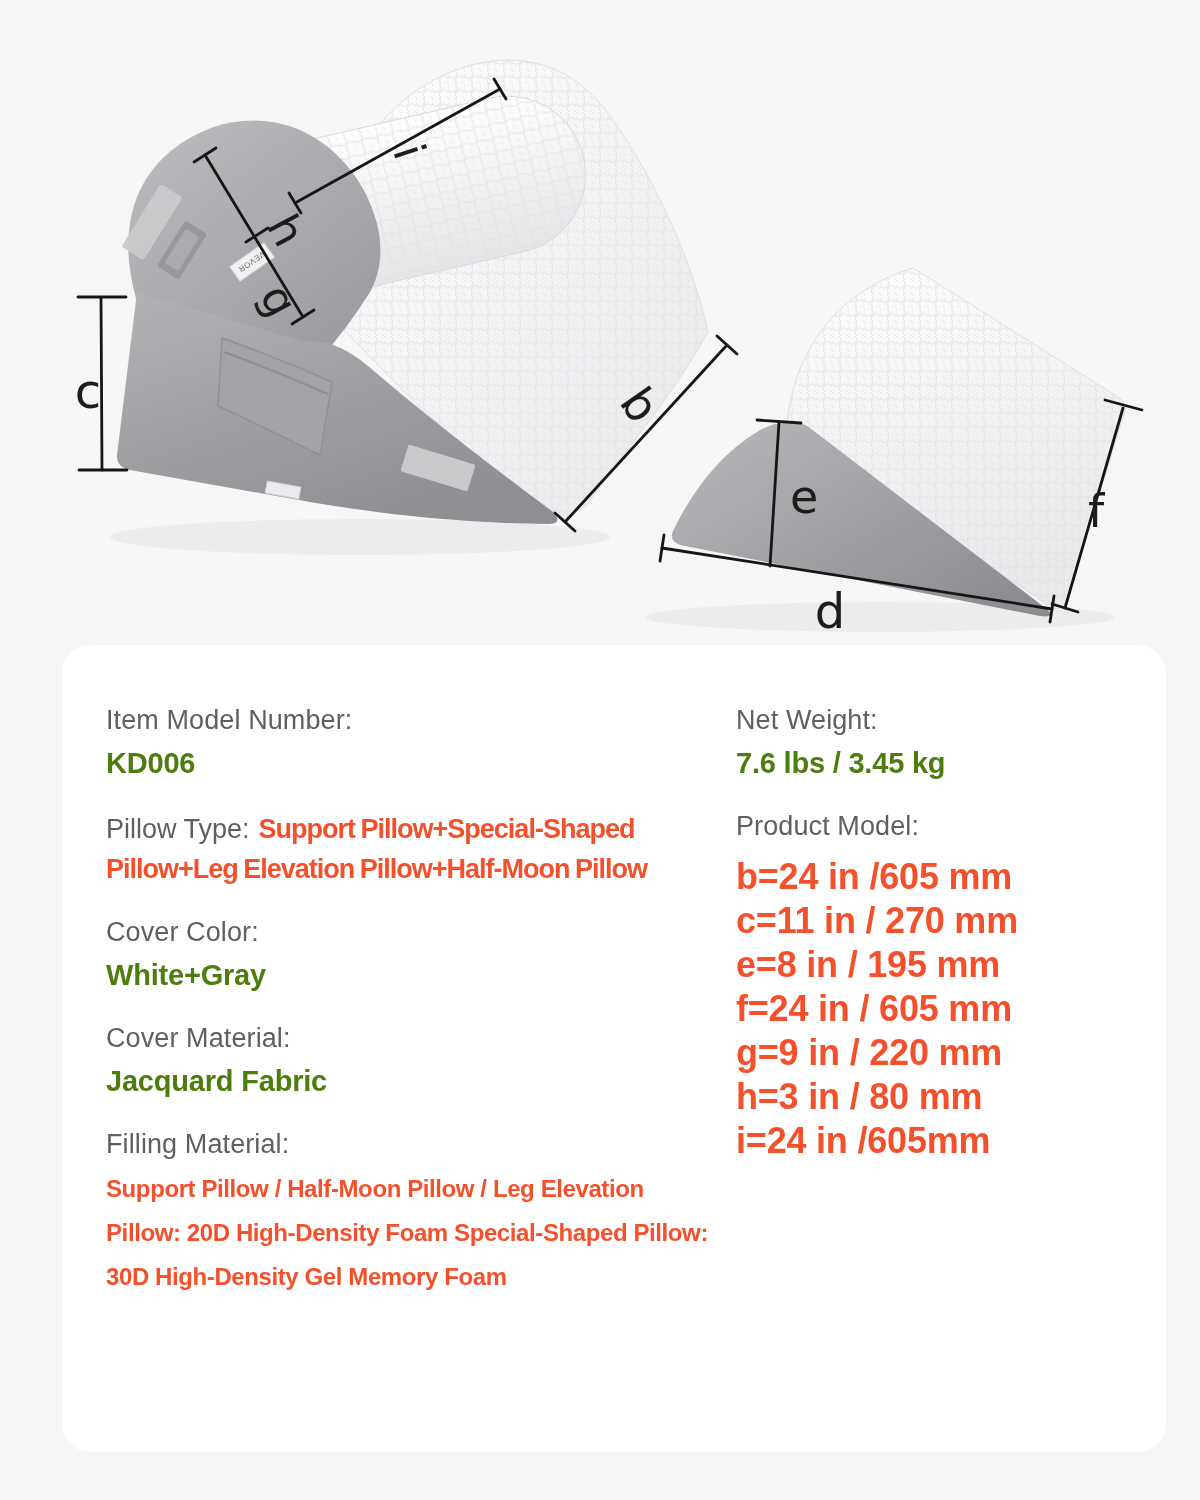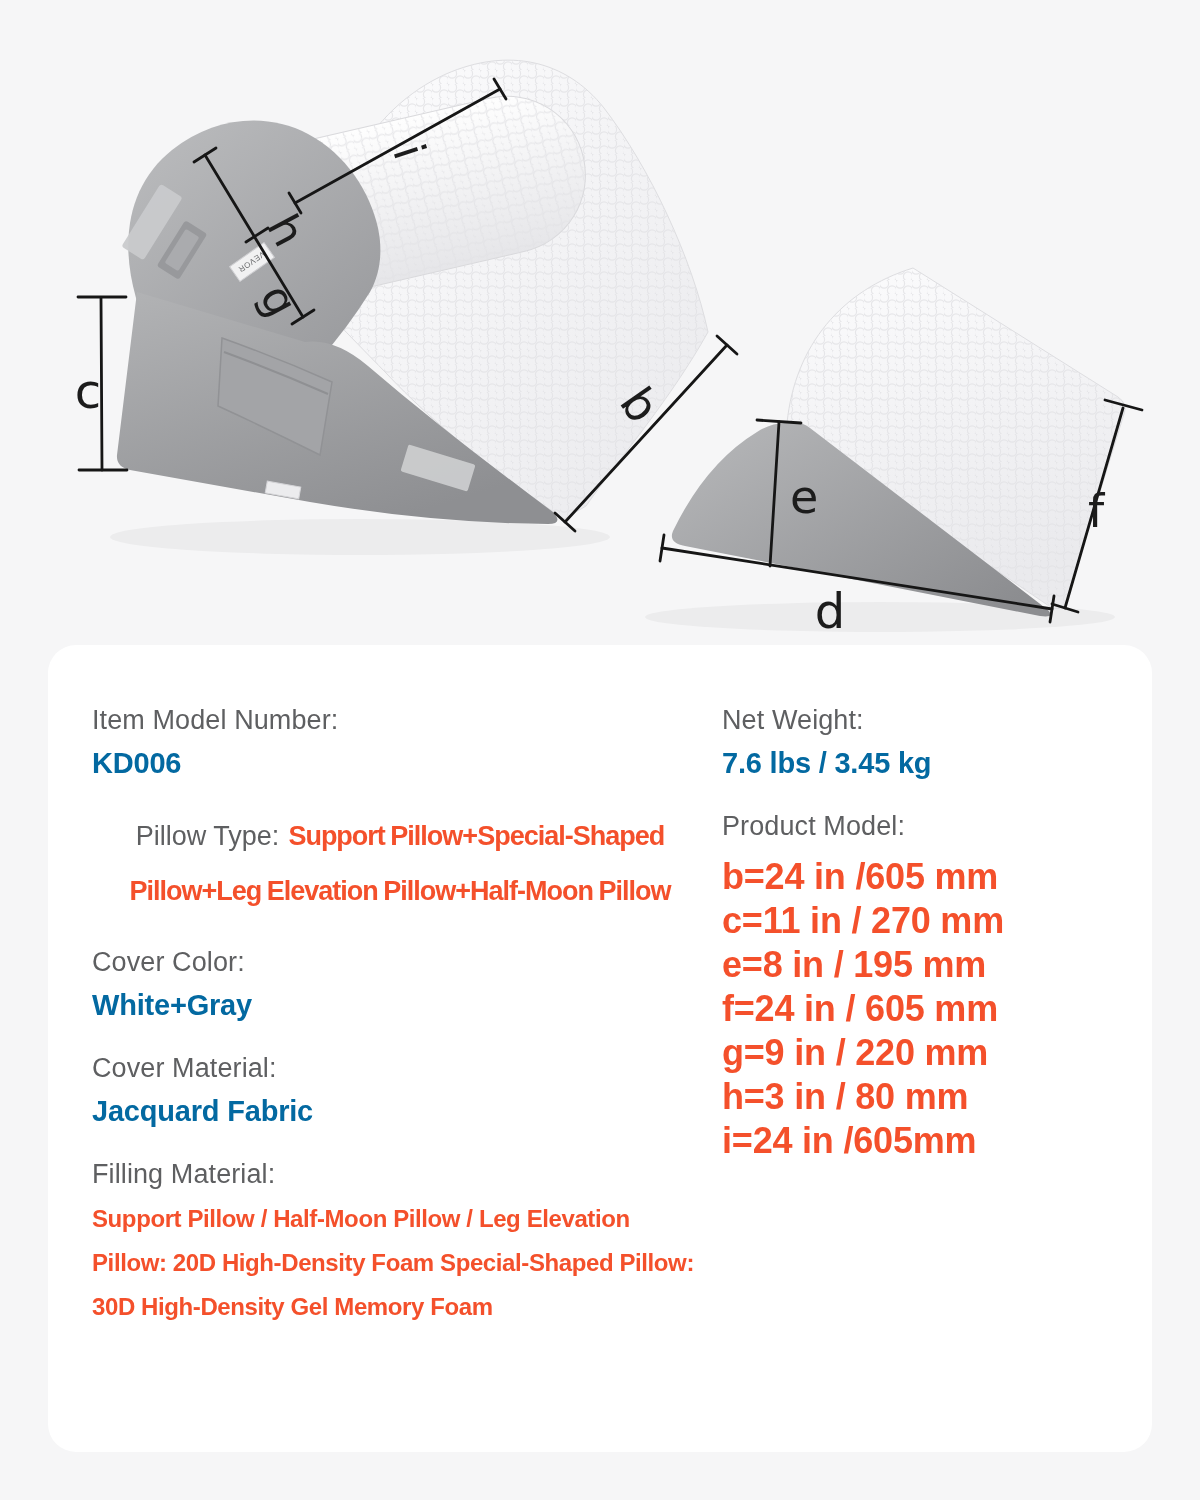--- a/index.html
+++ b/index.html
@@ -12,41 +12,41 @@
   }
   .stage{position:absolute;inset:0;}
   .figures{position:absolute;left:0;top:0;width:1200px;height:645px;display:block;}
 
   
   .dim{stroke:#161616;stroke-width:2.8;stroke-linecap:round;fill:none;}
   .dimletter{fill:#1c1c1c;font-family:"DejaVu Sans", sans-serif;font-weight:400;}
 
   
   .card{
-    position:absolute;left:48px;top:645px;
+    position:absolute;left:62px;top:645px;
     width:1104px;height:807px;
     background:#ffffff;border-radius:28px;
     box-sizing:border-box;
     padding:58px 30px 0 44px;
     display:flex;gap:14px;
   }
   .col{display:flex;flex-direction:column;}
   .col-left{width:616px;flex:0 0 auto;}
   .col-right{flex:1 1 auto;min-width:0;}
 
   .spec-label{
     font-size:27px;line-height:34px;color:#5e5f61;
     margin:0 0 6px 0;font-weight:400;letter-spacing:0.1px;
   }
   .spec-value{
-    font-size:29px;line-height:40px;color:#0369a1;
+    font-size:29px;line-height:40px;color:#4d7c0f;
     font-weight:700;margin:0 0 26px 0;letter-spacing:-0.2px;
   }
   .pline{
-    font-size:27px;line-height:55px;margin:0 0 26px 0;color:#5e5f61;text-align:center;
+    font-size:27px;line-height:40px;margin:0 0 26px 0;color:#5e5f61;
   }
   .pline .lab{margin-right:9px;}
   .pline .val-type{
     color:#f4502b;font-weight:700;font-size:27px;
     letter-spacing:-1px;word-spacing:-1px;
   }
   .val-fill{
     font-size:24px;line-height:44px;color:#f4502b;font-weight:700;
     letter-spacing:-0.4px;margin:0;
   }

